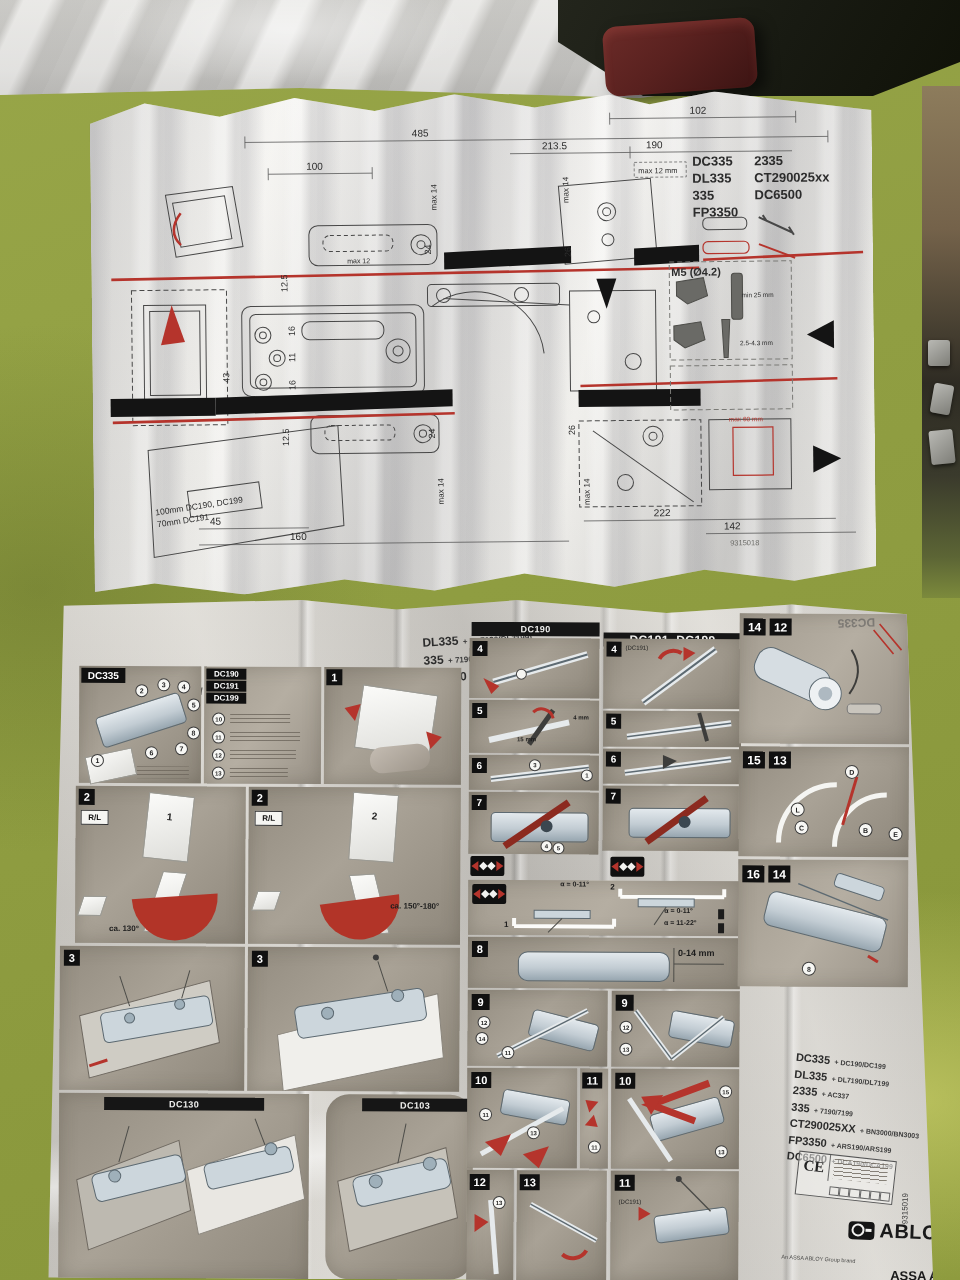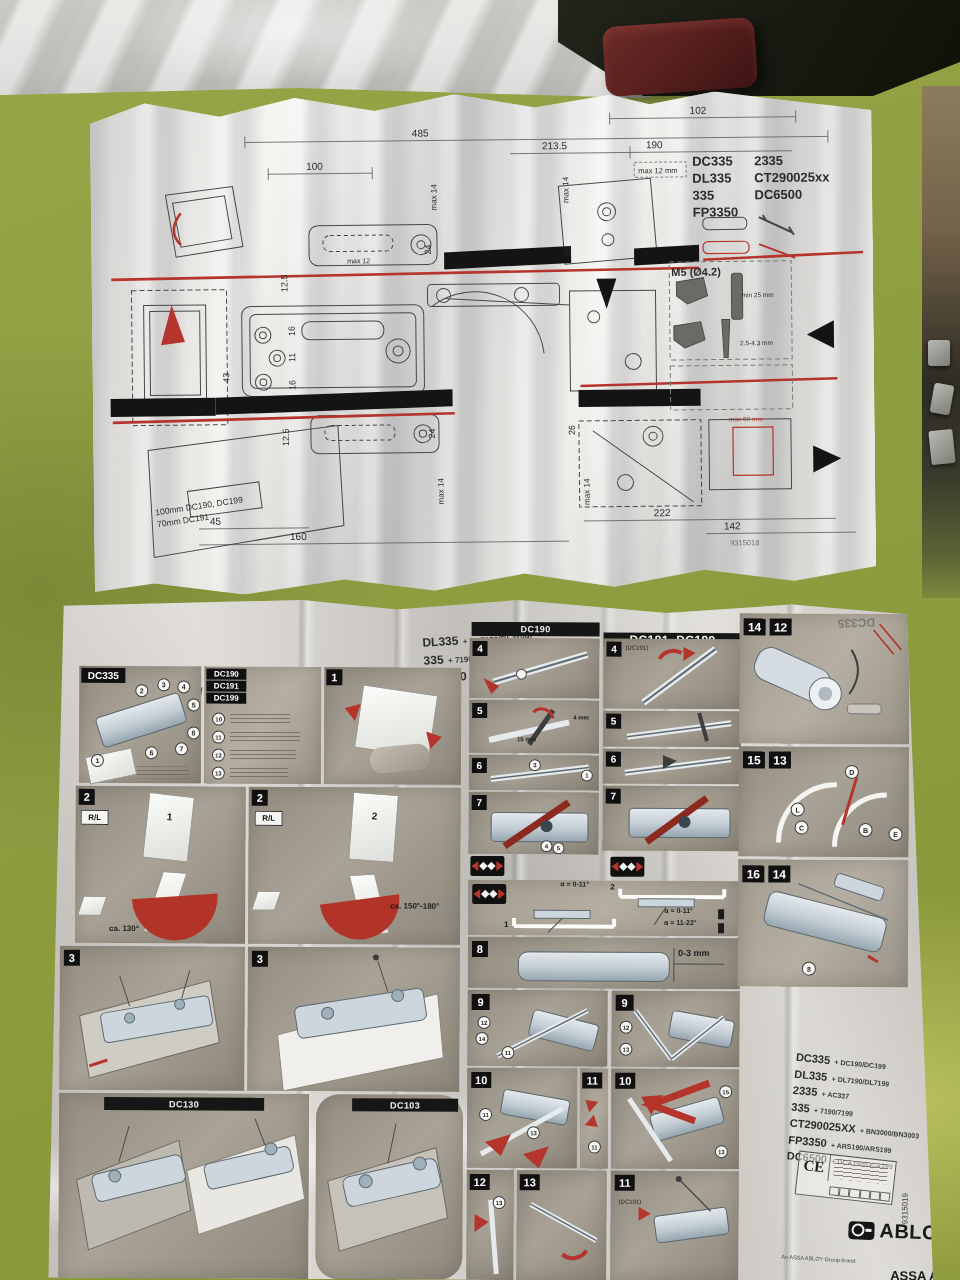--- a/index.html
+++ b/index.html
@@ -337,21 +337,21 @@
         <rect x="34" y="54" width="92" height="28" rx="6" transform="rotate(-14 80 68)" fill="#ccd6dc" stroke="#5d6a72"></rect>
         <circle cx="56" cy="66" r="6" fill="#9fb0ba" stroke="#5d6a72"></circle>
         <polygon points="128,60 236,24 246,88 140,124" fill="#e9e7e2" stroke="#8a857c"></polygon>
         <rect x="146" y="44" width="88" height="26" rx="6" transform="rotate(-13 190 57)" fill="#ccd6dc" stroke="#5d6a72"></rect>
         <circle cx="212" cy="38" r="6" fill="#9fb0ba" stroke="#5d6a72"></circle>
         <line x1="70" y1="16" x2="60" y2="52" stroke="#4c4c48"></line>
         <line x1="196" y1="8" x2="206" y2="34" stroke="#4c4c48"></line>
       </svg>
     </div>
 
-    <div class="abs panel" style="left:267px;top:497px;width:147px;height:185px;border-radius:23px;">
+    <div class="abs panel" style="left:277px;top:497px;width:147px;height:185px;border-radius:23px;">
       <div class="bar" style="position:absolute;left:36px;top:4px;width:106px;height:13px;font-size:9px;">DC103</div>
       <svg width="147" height="168" style="margin-top:17px;">
         <polygon points="12,70 120,36 132,106 24,140" fill="#c6c2b9" stroke="#6e6860"></polygon>
         <rect x="28" y="56" width="96" height="30" rx="7" transform="rotate(-13 76 71)" fill="#ccd6dc" stroke="#5d6a72"></rect>
         <circle cx="50" cy="70" r="6.5" fill="#9fb0ba" stroke="#5d6a72"></circle>
         <circle cx="104" cy="52" r="6.5" fill="#9fb0ba" stroke="#5d6a72"></circle>
         <line x1="80" y1="12" x2="72" y2="52" stroke="#4c4c48"></line>
       </svg>
     </div>
 
@@ -467,21 +467,21 @@
       <div class="note" style="position:absolute;left:196px;top:38px;font-size:7px;">α = 11-22°</div>
     </div>
 
     <div class="abs panel" style="left:418px;top:339px;width:272px;height:51px;">
       <div class="chip" style="position:absolute;left:4px;top:4px;width:16px;height:16px;font-size:11px;">8</div>
       <div class="closer" style="left:50px;top:14px;width:150px;height:28px;border-radius:10px;"></div>
       <svg width="272" height="51" style="position:absolute;left:0;top:0;">
         <line x1="206" y1="10" x2="206" y2="44" stroke="#4c4c48"></line>
         <line x1="206" y1="26" x2="256" y2="26" stroke="#4c4c48"></line>
       </svg>
-      <div class="note" style="position:absolute;left:210px;top:10px;font-size:9px;">0-3 mm</div>
+      <div class="note" style="position:absolute;left:210px;top:10px;font-size:9px;">0-14 mm</div>
     </div>
 
     <div class="abs panel" style="left:418px;top:392px;width:140px;height:76px;">
       <div class="chip" style="position:absolute;left:4px;top:4px;width:18px;height:16px;font-size:11px;">9</div>
       <div class="closer" style="left:62px;top:26px;width:66px;height:26px;transform:rotate(14deg);"></div>
       <svg width="140" height="76" style="position:absolute;left:0;top:0;">
         <line x1="30" y1="66" x2="120" y2="20" stroke="#e6eaec" stroke-width="5"></line>
         <line x1="30" y1="66" x2="120" y2="20" stroke="#5d6a72" stroke-width="1.4"></line>
       </svg>
       <div class="circ" style="position:absolute;left:10px;top:26px;width:11px;height:11px;font-size:6px;">12</div>

